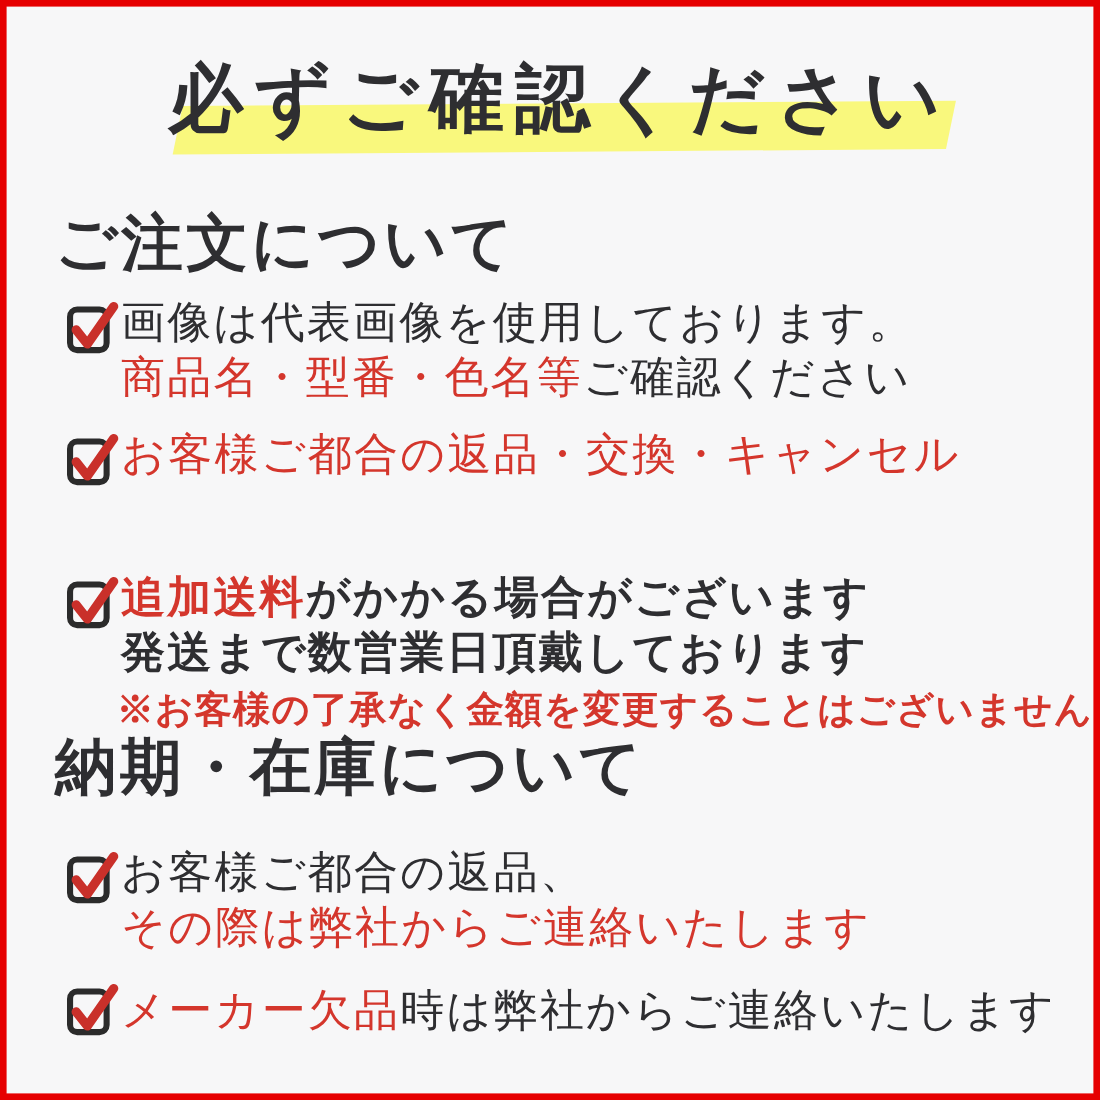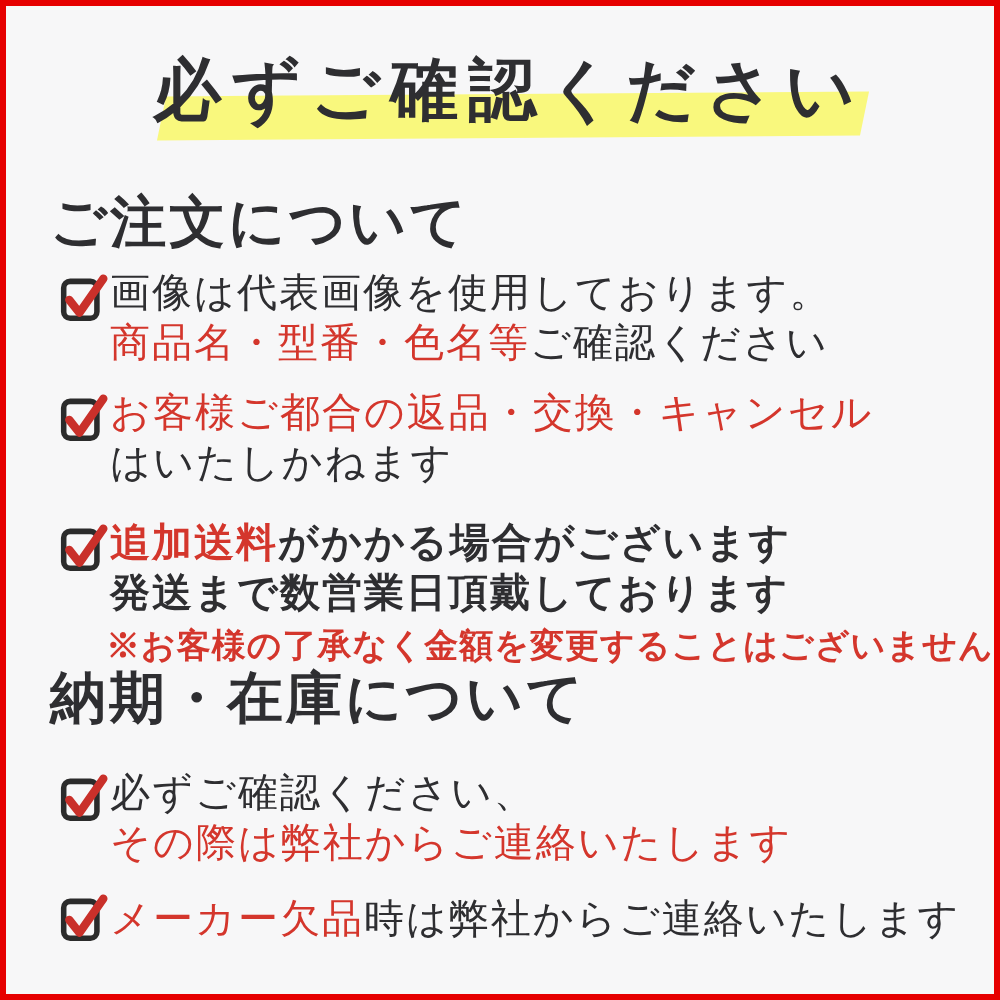--- a/index.html
+++ b/index.html
@@ -114,21 +114,20 @@
     </div>
   </div>
 
   <div class="item item-2">
     <svg class="cb" viewBox="0 0 52 56" aria-hidden="true">
       <rect x="4" y="10" width="36" height="40" rx="7" fill="none" stroke="var(--box)" stroke-width="6"></rect>
       <path d="M10 30 L21 44 L47 7" fill="none" stroke="var(--check)" stroke-width="9" stroke-linecap="round" stroke-linejoin="round"></path>
     </svg>
     <div class="lines">
       <div class="line"><span class="seg-red">お客様ご都合の返品・交換・キャンセル</span></div>
-      <div class="line"><span class="seg-ink">はいたしかねます</span></div>
     </div>
   </div>
 
   <div class="item item-3">
     <svg class="cb" viewBox="0 0 52 56" aria-hidden="true">
       <rect x="4" y="10" width="36" height="40" rx="7" fill="none" stroke="var(--box)" stroke-width="6"></rect>
       <path d="M10 30 L21 44 L47 7" fill="none" stroke="var(--check)" stroke-width="9" stroke-linecap="round" stroke-linejoin="round"></path>
     </svg>
     <div class="lines">
       <div class="line"><span class="seg-red">追加送料</span><span class="seg-ink">がかかる場合がございます</span></div>
@@ -138,21 +137,21 @@
   </div>
 
   <h2 class="sec-heading stock">納期・在庫について</h2>
 
   <div class="item item-4">
     <svg class="cb" viewBox="0 0 52 56" aria-hidden="true">
       <rect x="4" y="10" width="36" height="40" rx="7" fill="none" stroke="var(--box)" stroke-width="6"></rect>
       <path d="M10 30 L21 44 L47 7" fill="none" stroke="var(--check)" stroke-width="9" stroke-linecap="round" stroke-linejoin="round"></path>
     </svg>
     <div class="lines">
-      <div class="line"><span class="seg-ink">必ずご確認ください、</span></div>
+      <div class="line"><span class="seg-ink">お客様ご都合の返品、</span></div>
       <div class="line"><span class="seg-red">その際は弊社からご連絡いたします</span></div>
     </div>
   </div>
 
   <div class="item item-5">
     <svg class="cb" viewBox="0 0 52 56" aria-hidden="true">
       <rect x="4" y="10" width="36" height="40" rx="7" fill="none" stroke="var(--box)" stroke-width="6"></rect>
       <path d="M10 30 L21 44 L47 7" fill="none" stroke="var(--check)" stroke-width="9" stroke-linecap="round" stroke-linejoin="round"></path>
     </svg>
     <div class="lines">

